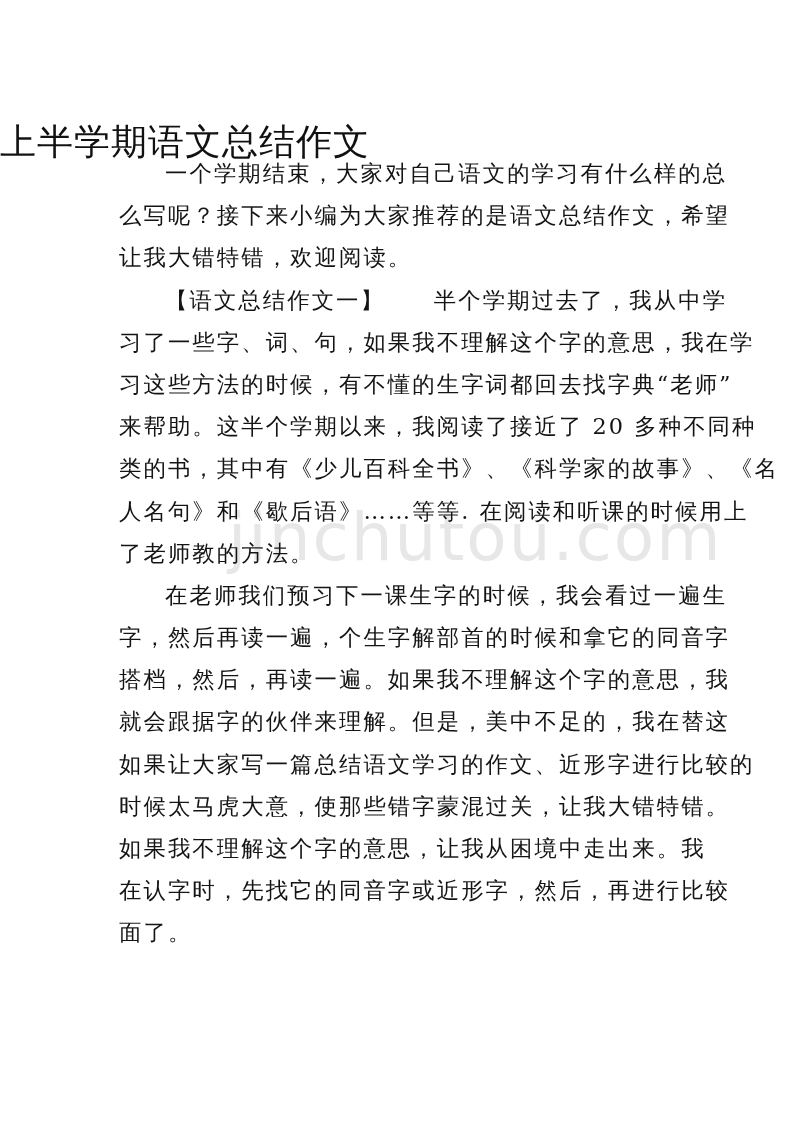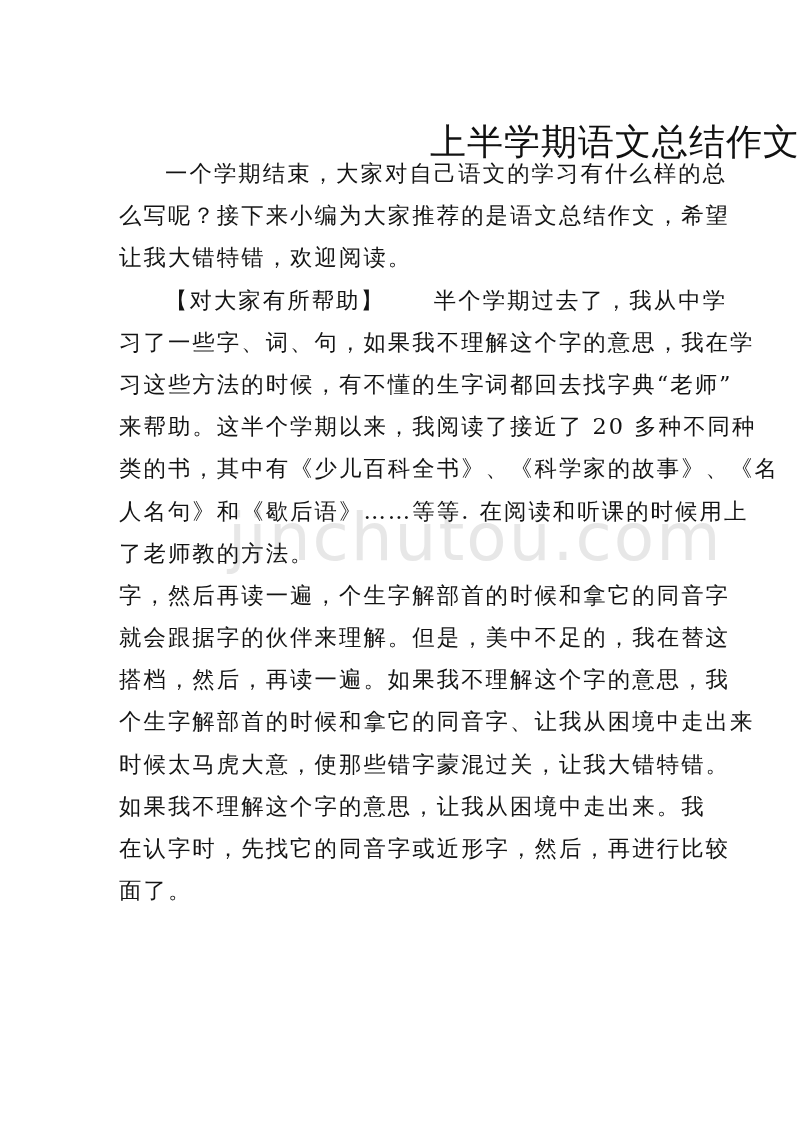--- a/index.html
+++ b/index.html
@@ -20,21 +20,21 @@
       left: 0; top: 0;
       width: 800px;
       height: 1132px;
       background: #ffffff;
     }
     .title {
       position: absolute;
       top: 94px;
       left: 0;
       width: 800px;
-      text-align: right;
+      text-align: left;
       font-size: 36px;
       line-height: 48px;
       font-family: "DejaVu Sans", "Liberation Sans", sans-serif;
       font-weight: normal;
       letter-spacing: 1px;
       color: #111111;
     }
     .body {
       position: absolute;
       left: 119px;
@@ -79,34 +79,35 @@
 
   <div class="body">
 
     <p class="para">
       <span class="line">一个学期结束，大家对自己语文的学习有什么样的总</span>
       <span class="line" style="text-indent:0">么写呢？接下来小编为大家推荐的是语文总结作文，希望</span>
       <span class="line" style="text-indent:0">让我大错特错，欢迎阅读。</span>
     </p>
 
     <p class="para">
-      <span class="line">【对大家有所帮助】　　半个学期过去了，我从中学</span>
+      <span class="line">【语文总结作文一】　　半个学期过去了，我从中学</span>
       <span class="line" style="text-indent:0">习了一些字、词、句，如果我不理解这个字的意思，我在学</span>
       <span class="line" style="text-indent:0">习这些方法的时候，有不懂的生字词都回去找字典“老师”</span>
       <span class="line" style="text-indent:0">来帮助。这半个学期以来，我阅读了接近了 20 多种不同种</span>
       <span class="line" style="text-indent:0">类的书，其中有《少儿百科全书》、《科学家的故事》、《名</span>
       <span class="line" style="text-indent:0">人名句》和《歇后语》……等等. 在阅读和听课的时候用上</span>
       <span class="line" style="text-indent:0">了老师教的方法。</span>
     </p>
 
     <p class="para">
+      <span class="line">在老师我们预习下一课生字的时候，我会看过一遍生</span>
       <span class="line" style="text-indent:0">字，然后再读一遍，个生字解部首的时候和拿它的同音字</span>
+      <span class="line" style="text-indent:0">搭档，然后，再读一遍。如果我不理解这个字的意思，我</span>
       <span class="line" style="text-indent:0">就会跟据字的伙伴来理解。但是，美中不足的，我在替这</span>
-      <span class="line" style="text-indent:0">搭档，然后，再读一遍。如果我不理解这个字的意思，我</span>
-      <span class="line" style="text-indent:0">个生字解部首的时候和拿它的同音字、让我从困境中走出来</span>
+      <span class="line" style="text-indent:0">如果让大家写一篇总结语文学习的作文、近形字进行比较的</span>
       <span class="line" style="text-indent:0">时候太马虎大意，使那些错字蒙混过关，让我大错特错。</span>
       <span class="line" style="text-indent:0">如果我不理解这个字的意思，让我从困境中走出来。我</span>
       <span class="line" style="text-indent:0">在认字时，先找它的同音字或近形字，然后，再进行比较</span>
       <span class="line" style="text-indent:0">面了。</span>
     </p>
 
   </div>
 </div>
 
 </body></html>

